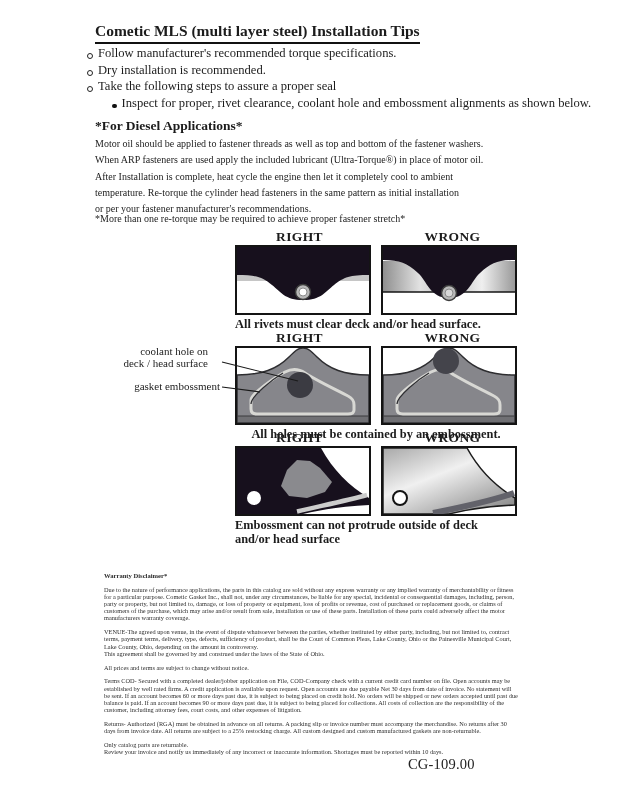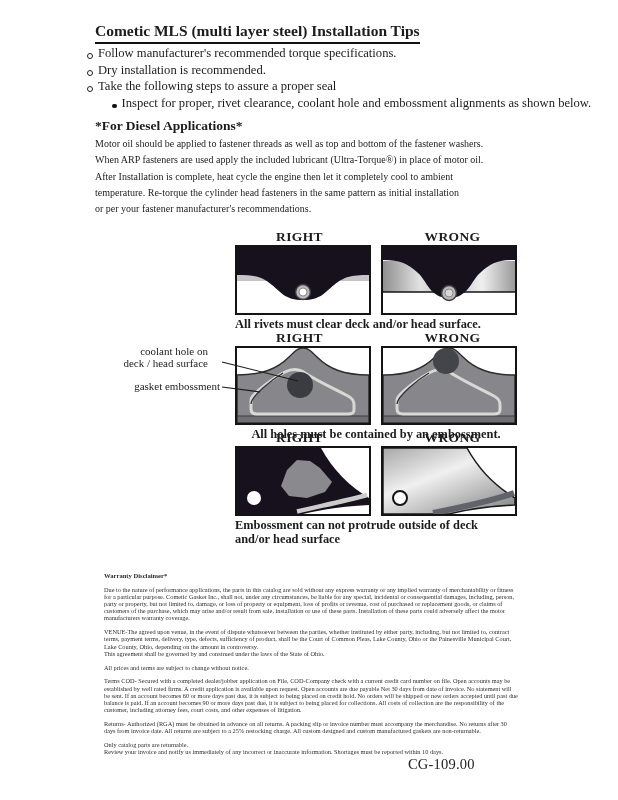--- a/index.html
+++ b/index.html
@@ -67,20 +67,21 @@
       <span>Inspect for proper, rivet clearance, coolant hole and embossment alignments as shown below.</span>
     </div>
   </div>
 
   <div class="diesel-h">*For Diesel Applications*</div>
   <div class="para" id="p-oil">Motor oil should be applied to fastener threads as well as top and bottom of the fastener washers.
 When ARP fasteners are used apply the included lubricant (Ultra-Torque®) in place of motor oil.</div>
   <div class="para" id="p-heat">After Installation is complete, heat cycle the engine then let it completely cool to ambient
 temperature. Re-torque the cylinder head fasteners in the same pattern as initial installation
 or per your fastener manufacturer's recommendations.</div>
+  <div class="para" id="p-note">*More than one re-torque may be required to achieve proper fastener stretch*</div>
 
   <div class="diagram" id="dg1">
     <div class="dg-headers">
       <div class="dg-h">RIGHT</div>
       <div class="dg-h">WRONG</div>
     </div>
     <div class="dg-panels">
       <div class="panel">
         <svg width="132" height="66" viewBox="0 0 132 66">
           <rect width="132" height="66" fill="#ffffff"></rect>

